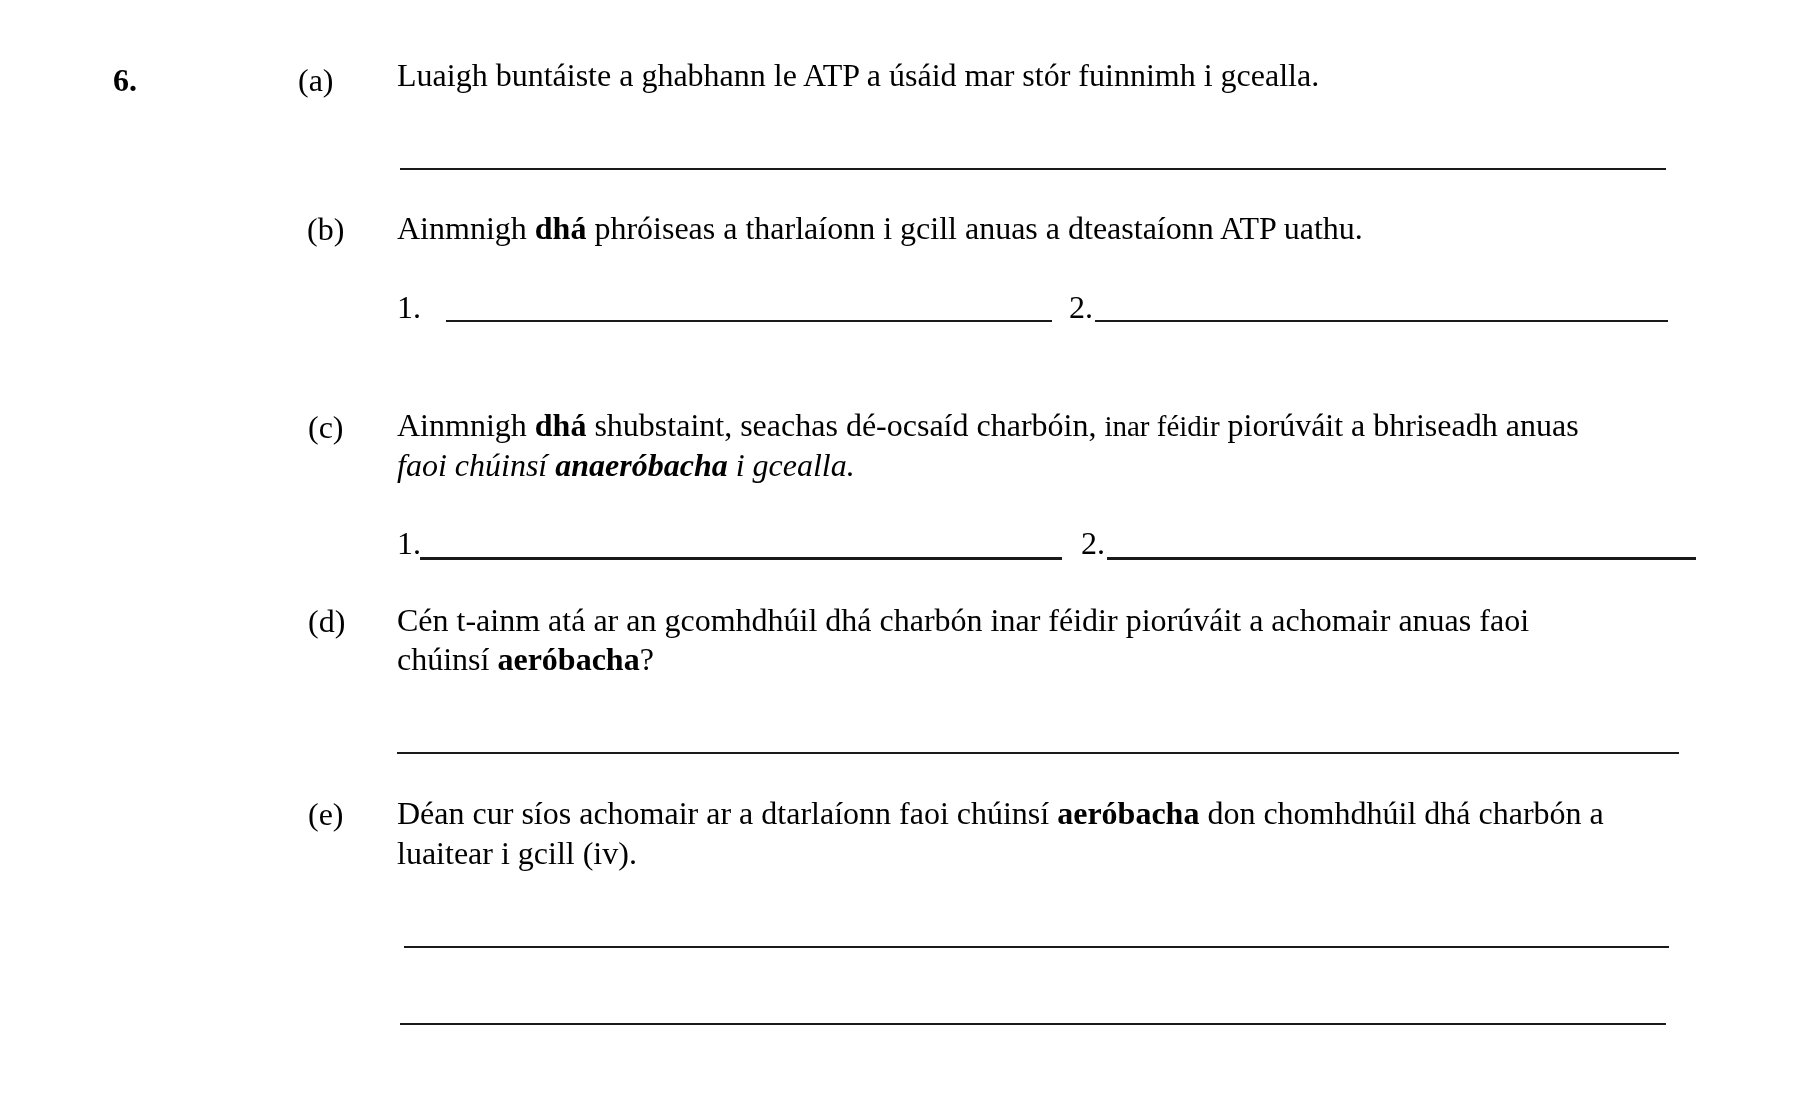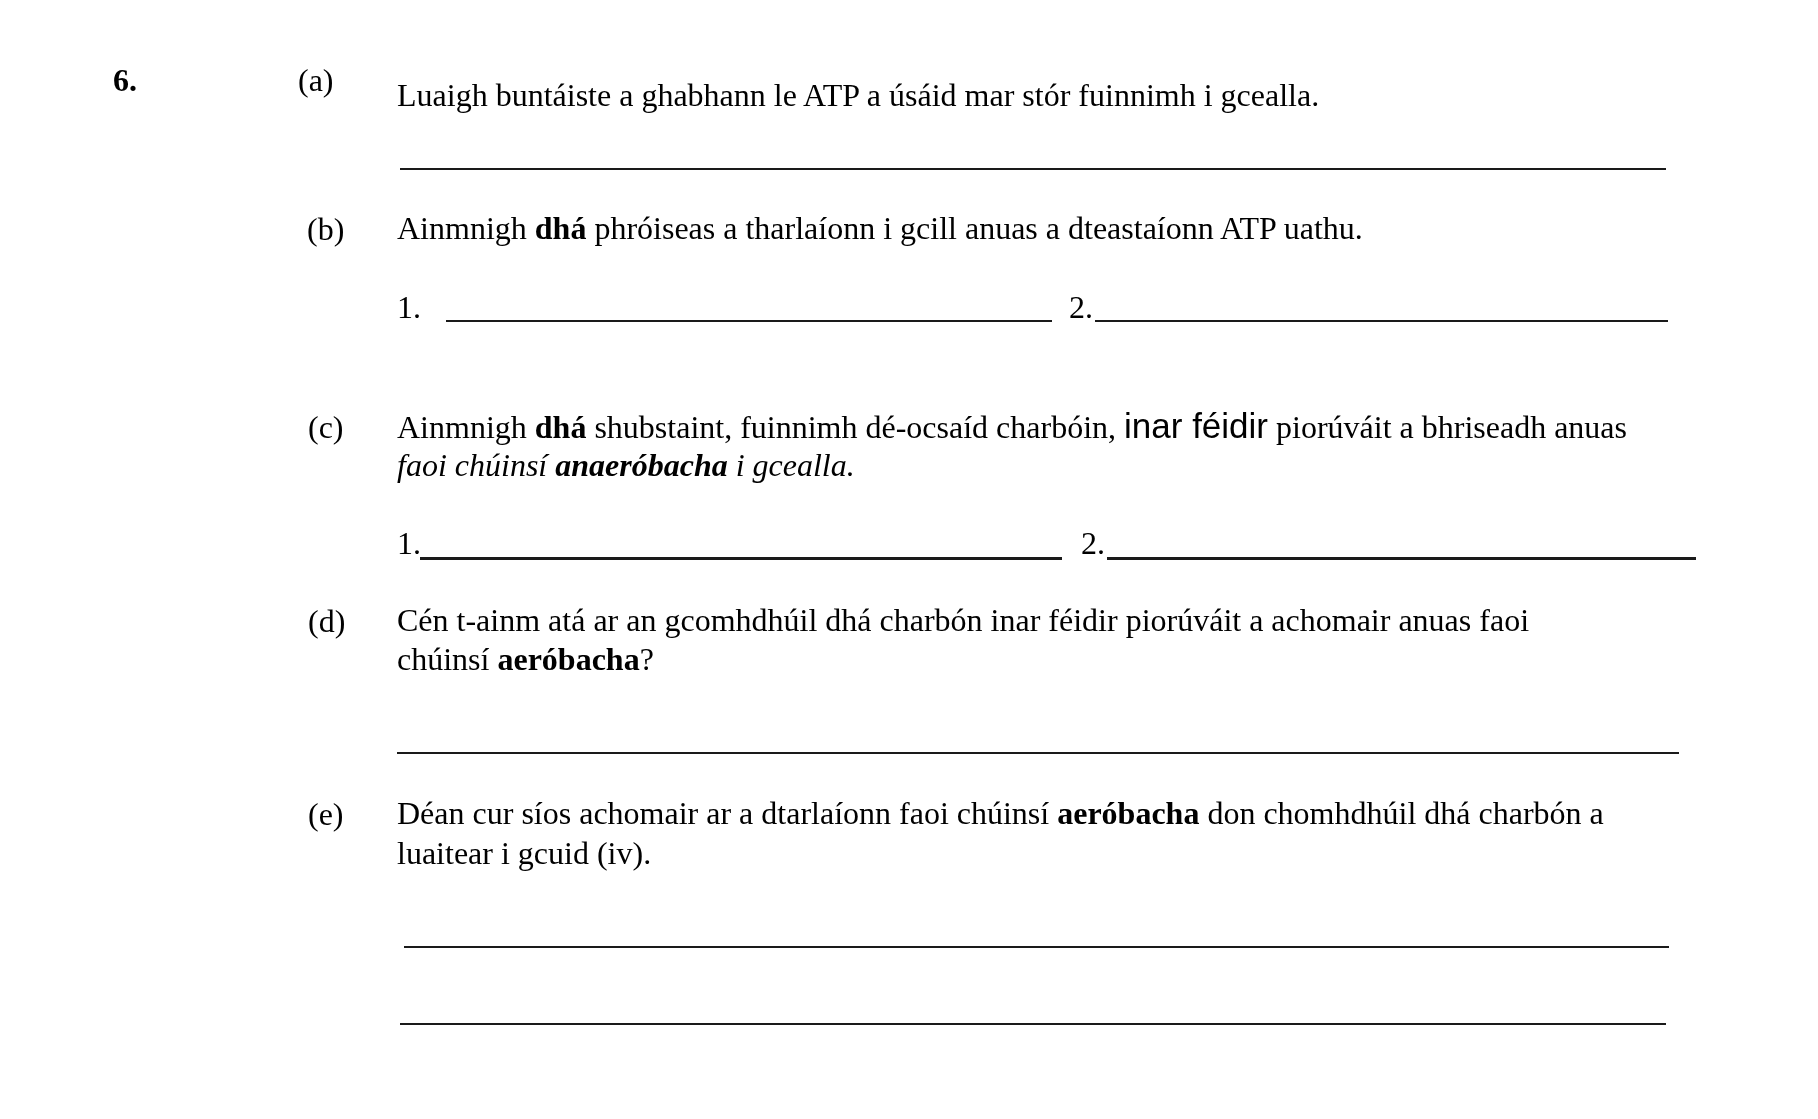--- a/index.html
+++ b/index.html
@@ -23,56 +23,56 @@
   }
   .part-label {
     font-size: 32px;
     line-height: 1;
   }
   .text {
     font-size: 32px;
     line-height: 39px;
     white-space: nowrap;
   }
-  .bigger { font-size: 35px; font-family: Liberation Sans, sans-serif; }
+  .bigger { font-size: 29px; font-family: Liberation Serif, serif; }
   .bold { font-weight: bold; }
   .line {
     position: absolute;
     height: 0;
     border-top: 2px solid #1a1a1a;
   }
   .line.thick { border-top-width: 3px; }
   .ans-num {
     font-size: 32px;
     line-height: 1;
   }
 </style>
 </head>
 <body>
 
 <div class="abs qnum" style="left:113px; top:64px;">6.</div>
 
 <div class="abs part-label" style="left:298px; top:64px;">(a)</div>
-<div class="abs text" style="left:397px; top:76px;">
+<div class="abs text" style="left:397px; top:56px;">
   <span>Luaigh buntáiste a ghabhann le ATP a úsáid mar stór fuinnimh i gcealla.</span>
 </div>
 <div class="line" style="left:400px; top:168px; width:1266px;"></div>
 
 <div class="abs part-label" style="left:307px; top:213px;">(b)</div>
 <div class="abs text" style="left:397px; top:209px;">
   <span>Ainmnigh </span><span class="bold">dhá</span><span> phróiseas a tharlaíonn i gcill anuas a dteastaíonn ATP uathu.</span>
 </div>
 <div class="abs ans-num" style="left:397px; top:291px;">1.</div>
 <div class="line" style="left:446px; top:320px; width:606px;"></div>
 <div class="abs ans-num" style="left:1069px; top:291px;">2.</div>
 <div class="line" style="left:1095px; top:320px; width:573px;"></div>
 
 <div class="abs part-label" style="left:308px; top:411px;">(c)</div>
 <div class="abs text" style="left:397px; top:406px;">
-  <span>Ainmnigh </span><span class="bold">dhá</span><span> shubstaint, fuinnimh dé-ocsaíd charbóin, </span><span class="bigger">inar féidir</span><span> piorúváit a bhriseadh anuas</span>
+  <span>Ainmnigh </span><span class="bold">dhá</span><span> shubstaint, seachas dé-ocsaíd charbóin, </span><span class="bigger">inar féidir</span><span> piorúváit a bhriseadh anuas</span>
 </div>
 <div class="abs text" style="left:397px; top:446px;font-style:italic;">
   <span>faoi chúinsí </span><span class="bold">anaeróbacha</span><span> i gcealla.</span>
 </div>
 <div class="abs ans-num" style="left:397px; top:527px;">1.</div>
 <div class="line thick" style="left:420px; top:557px; width:642px;"></div>
 <div class="abs ans-num" style="left:1081px; top:527px;">2.</div>
 <div class="line thick" style="left:1107px; top:557px; width:589px;"></div>
 
 <div class="abs part-label" style="left:308px; top:605px;">(d)</div>
@@ -82,16 +82,16 @@
 <div class="abs text" style="left:397px; top:640px;">
   <span>chúinsí </span><span class="bold">aeróbacha</span><span>?</span>
 </div>
 <div class="line" style="left:397px; top:752px; width:1282px;"></div>
 
 <div class="abs part-label" style="left:308px; top:798px;">(e)</div>
 <div class="abs text" style="left:397px; top:794px;">
   <span>Déan cur síos achomair ar a dtarlaíonn faoi chúinsí </span><span class="bold">aeróbacha</span><span> don chomhdhúil dhá charbón a</span>
 </div>
 <div class="abs text" style="left:397px; top:834px;">
-  <span>luaitear i gcuid (iv).</span>
+  <span>luaitear i gcill (iv).</span>
 </div>
 <div class="line" style="left:404px; top:946px; width:1265px;"></div>
 <div class="line" style="left:400px; top:1023px; width:1266px;"></div>
 
 </body></html>

